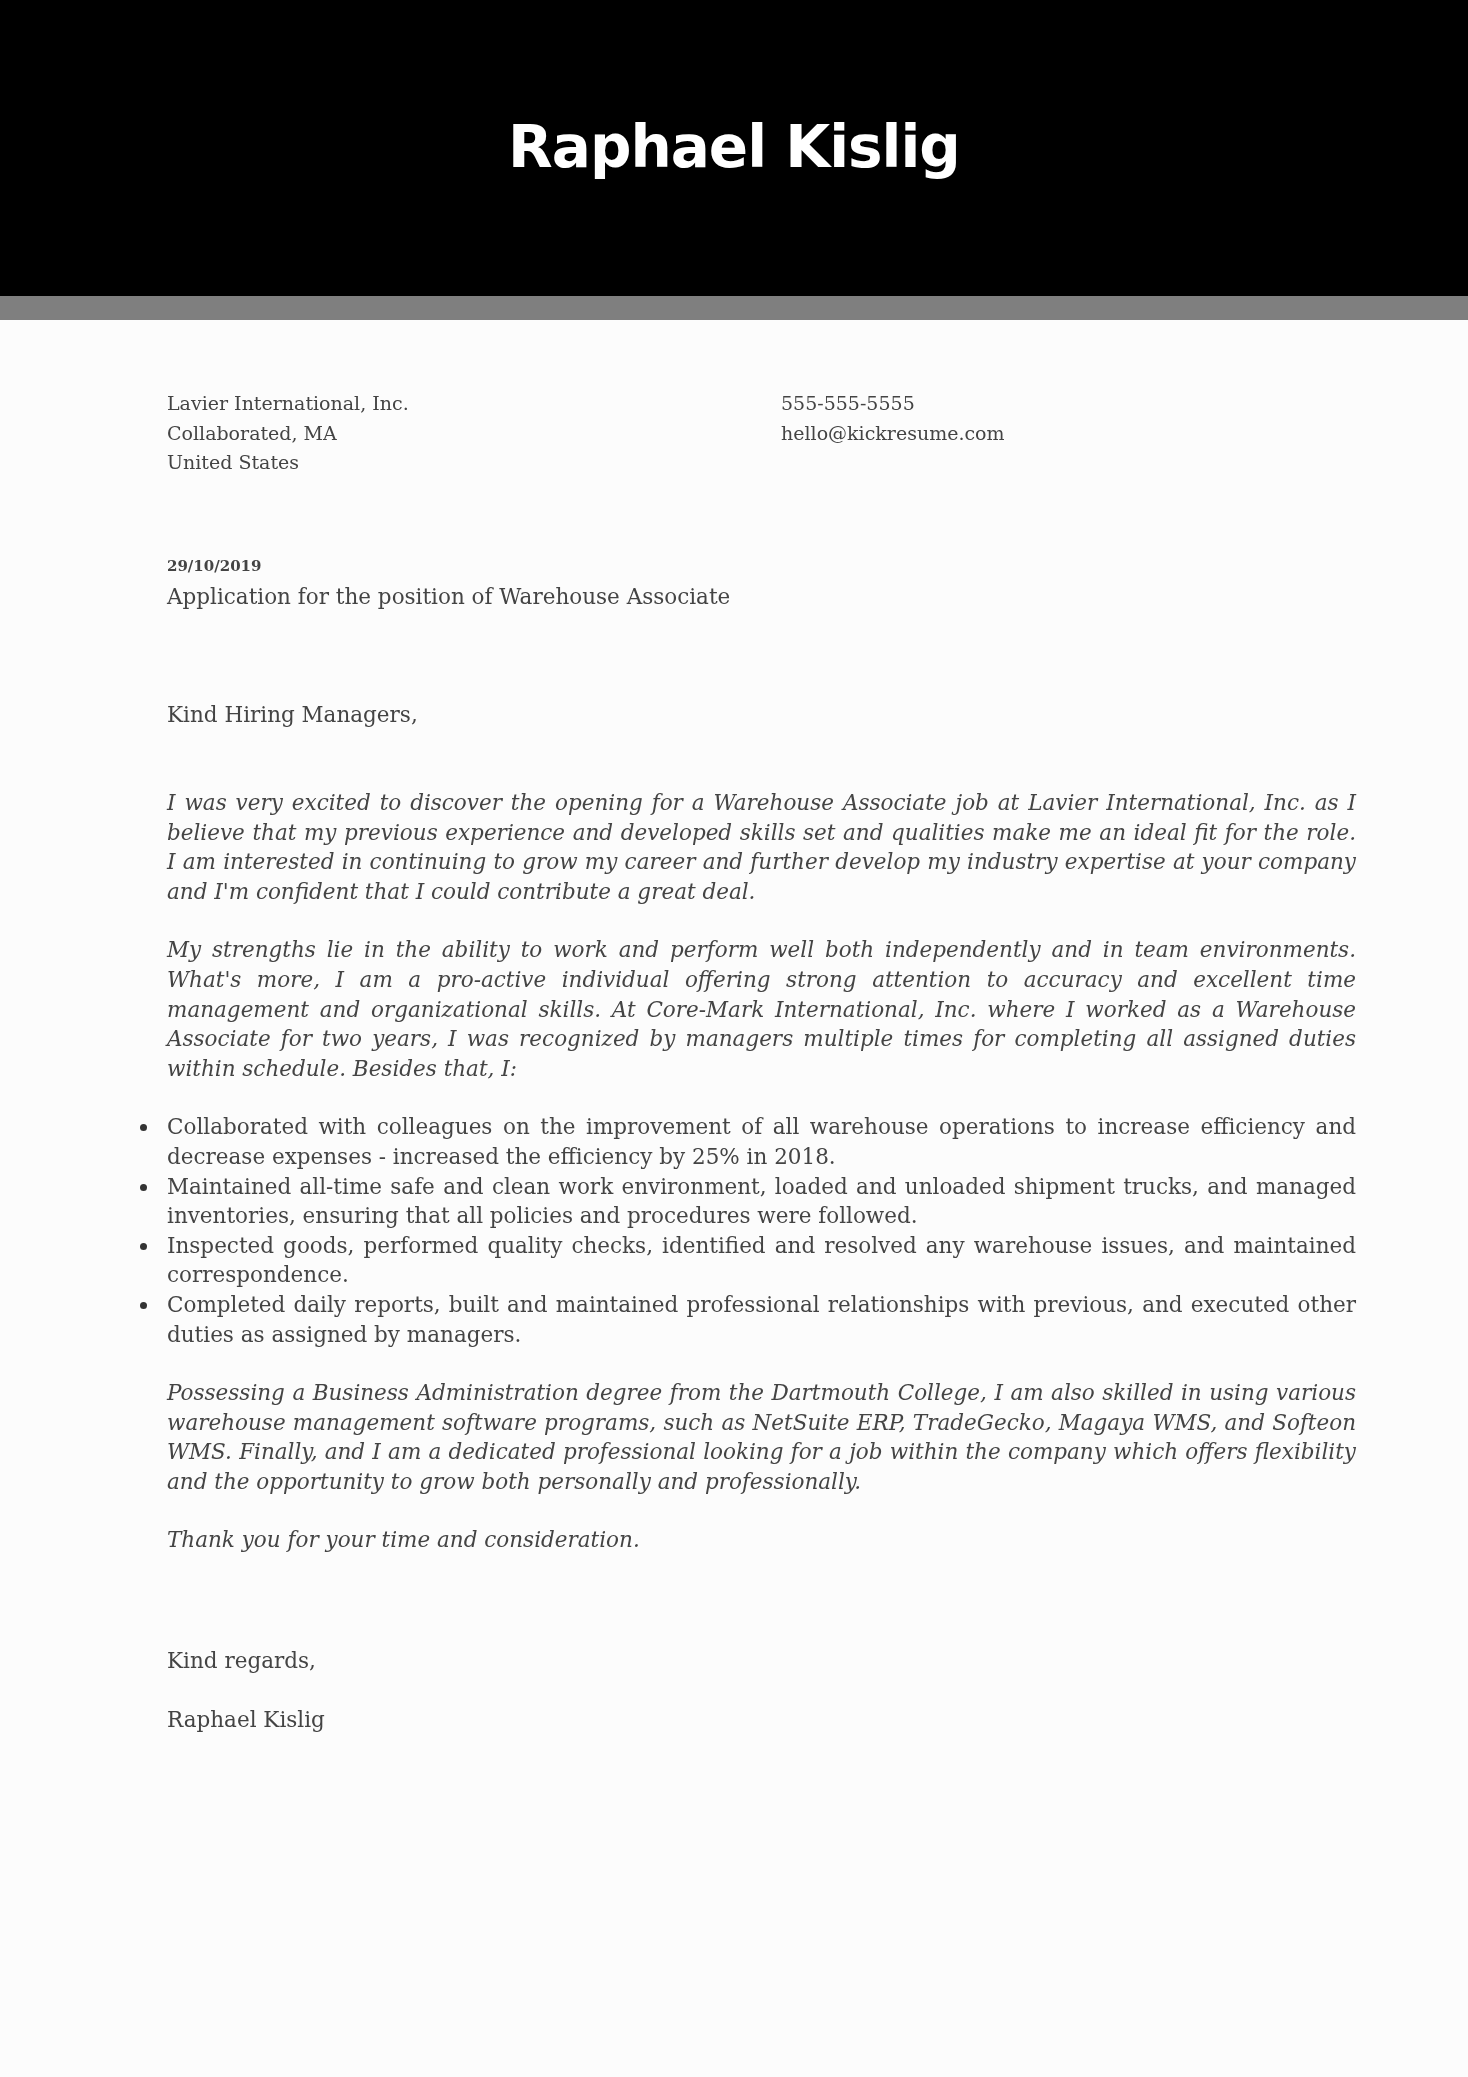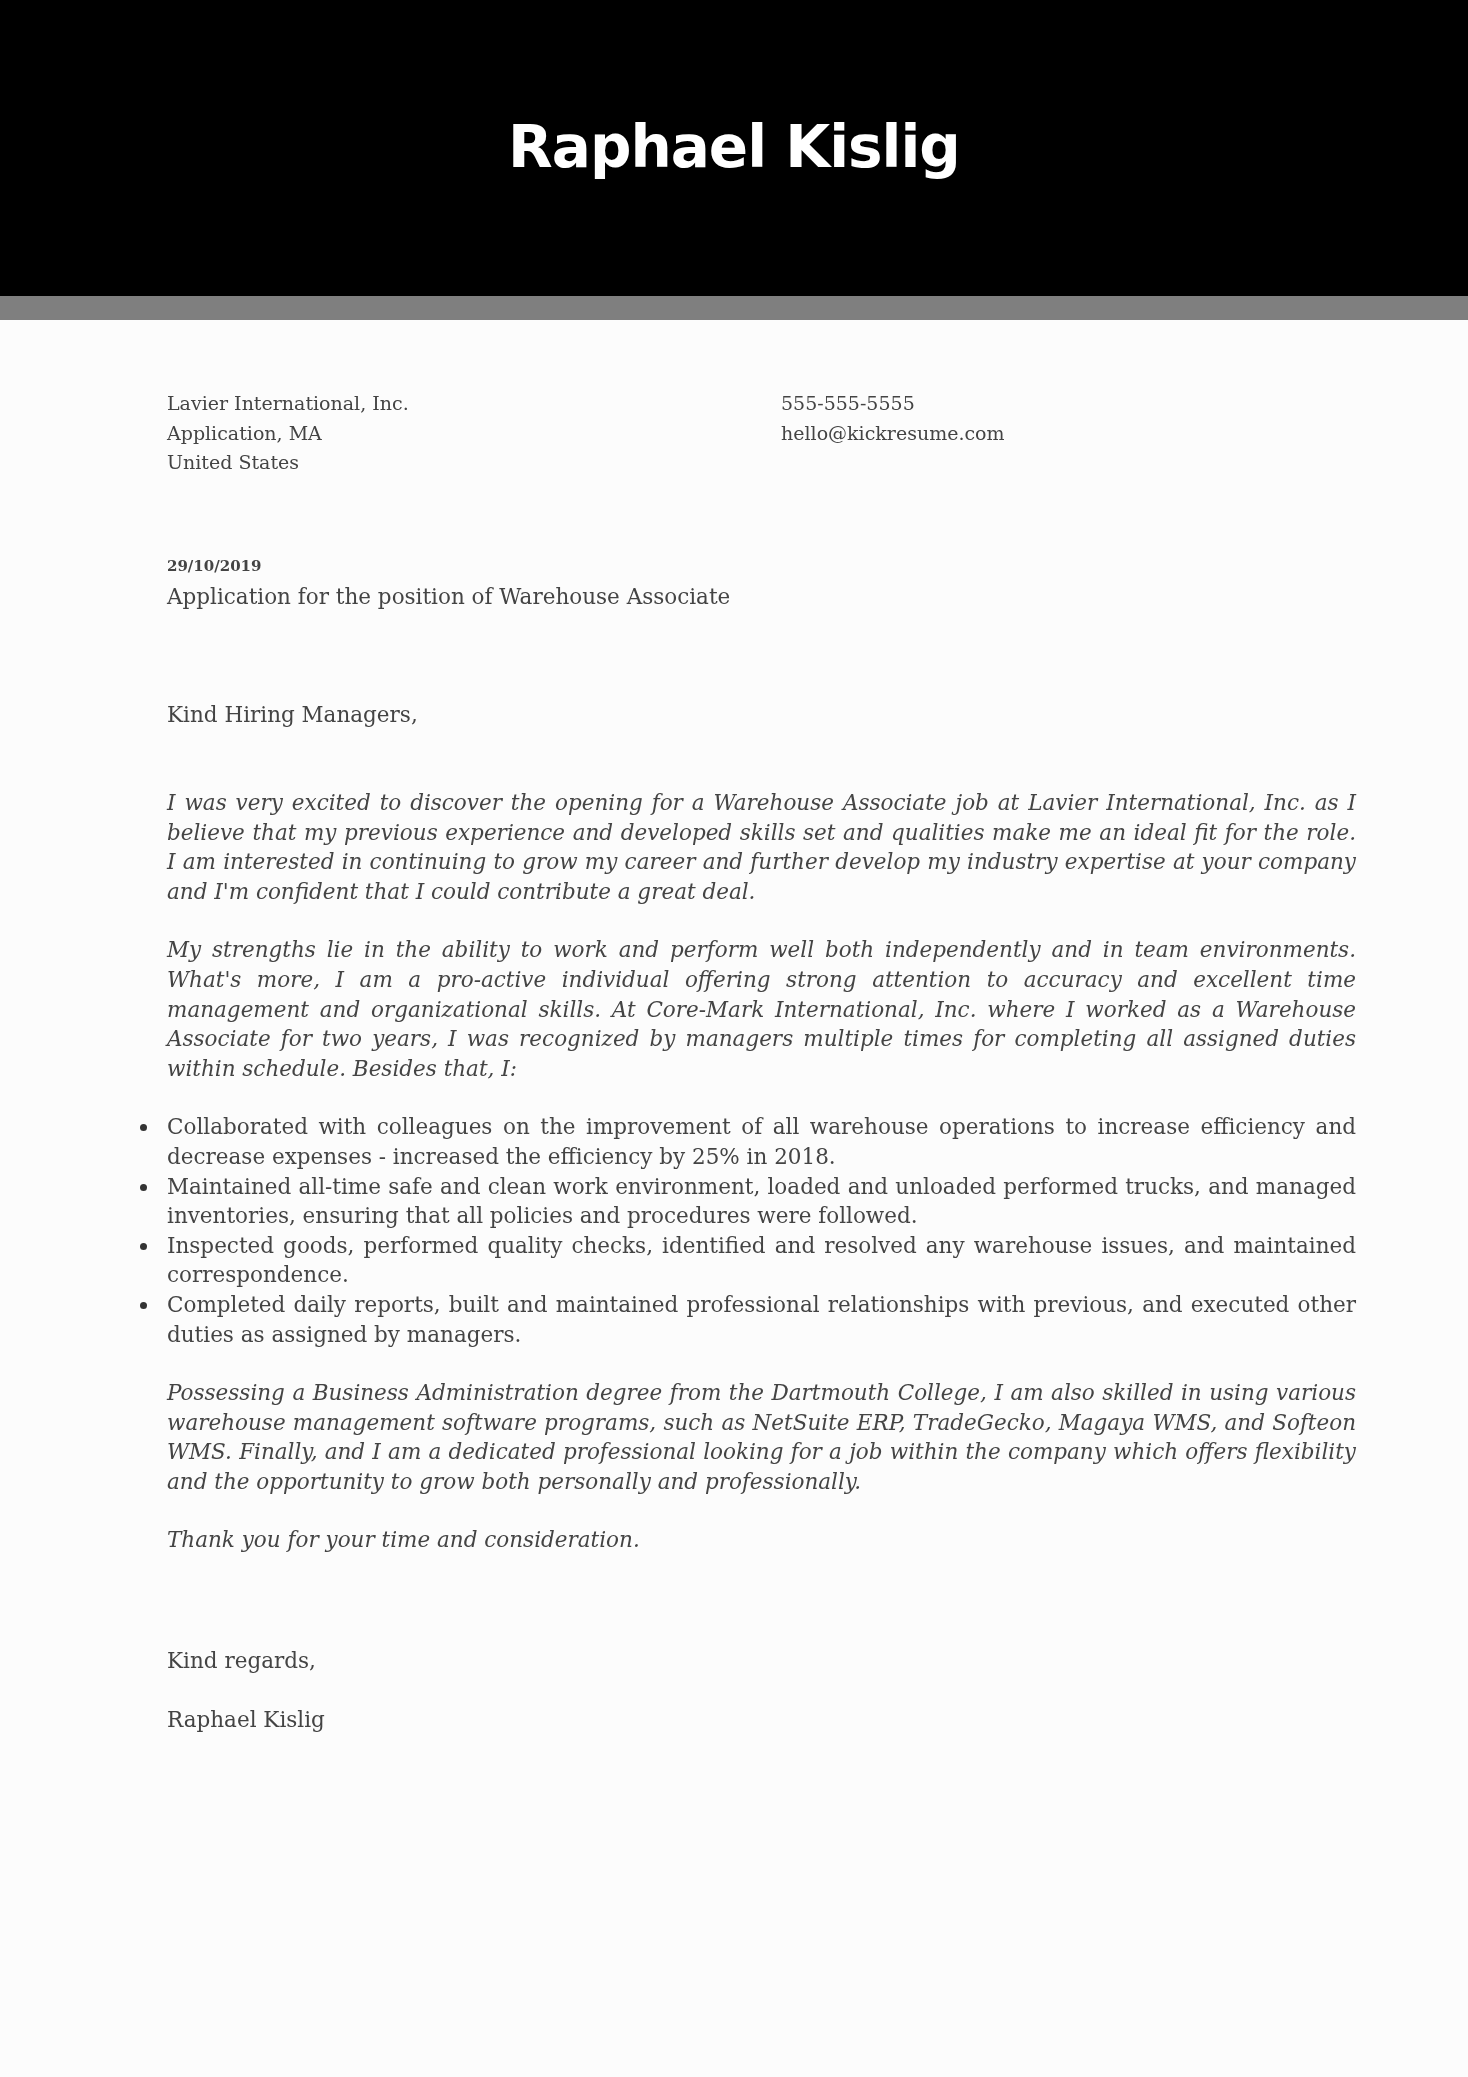--- a/index.html
+++ b/index.html
@@ -19,42 +19,42 @@
 </head>
 <body>
 
 <div class="header">
   <h1>Raphael Kislig</h1>
 </div>
 <div class="band"></div>
 
 <div class="col" style="left:167px; top:389px;">
   <div>Lavier International, Inc.</div>
-  <div>Application, MA</div>
+  <div>Collaborated, MA</div>
   <div>United States</div>
 </div>
 
 <div class="col" style="left:781px; top:389px;">
   <div>555-555-5555</div>
   <div>hello@kickresume.com</div>
 </div>
 
 <div class="content" style="top:552px;">
   <div class="date">29/10/2019</div>
   <div>Application for the position of Warehouse Associate</div>
 </div>
 
 <div class="content" style="top:700px;">Kind Hiring Managers,</div>
 
 <div class="content block" style="top:788px;">
   <p class="just">I was very excited to discover the opening for a Warehouse Associate job at Lavier International, Inc. as I believe that my previous experience and developed skills set and qualities make me an ideal fit for the role. I am interested in continuing to grow my career and further develop my industry expertise at your company and I'm confident that I could contribute a great deal.</p>
   <p class="just" style="margin-top:29px;">My strengths lie in the ability to work and perform well both independently and in team environments. What's more, I am a pro-active individual offering strong attention to accuracy and excellent time management and organizational skills. At Core-Mark International, Inc. where I worked as a Warehouse Associate for two years, I was recognized by managers multiple times for completing all assigned duties within schedule. Besides that, I:</p>
   <ul style="margin-top:29px;">
     <li><span class="dot"></span><span>Collaborated with colleagues on the improvement of all warehouse operations to increase efficiency and decrease expenses - increased the efficiency by 25% in 2018.</span></li>
-    <li><span class="dot"></span><span>Maintained all-time safe and clean work environment, loaded and unloaded performed trucks, and managed inventories, ensuring that all policies and procedures were followed.</span></li>
+    <li><span class="dot"></span><span>Maintained all-time safe and clean work environment, loaded and unloaded shipment trucks, and managed inventories, ensuring that all policies and procedures were followed.</span></li>
     <li><span class="dot"></span><span>Inspected goods, performed quality checks, identified and resolved any warehouse issues, and maintained correspondence.</span></li>
     <li><span class="dot"></span><span>Completed daily reports, built and maintained professional relationships with previous, and executed other duties as assigned by managers.</span></li>
   </ul>
   <p class="just" style="margin-top:29px;">Possessing a Business Administration degree from the Dartmouth College, I am also skilled in using various warehouse management software programs, such as NetSuite ERP, TradeGecko, Magaya WMS, and Softeon WMS. Finally, and I am a dedicated professional looking for a job within the company which offers flexibility and the opportunity to grow both personally and professionally.</p>
   <p style="margin-top:29px;">Thank you for your time and consideration.</p>
 </div>
 
 <div class="content" style="top:1646px;">Kind regards,</div>
 <div class="content" style="top:1705px;">Raphael Kislig</div>
 

